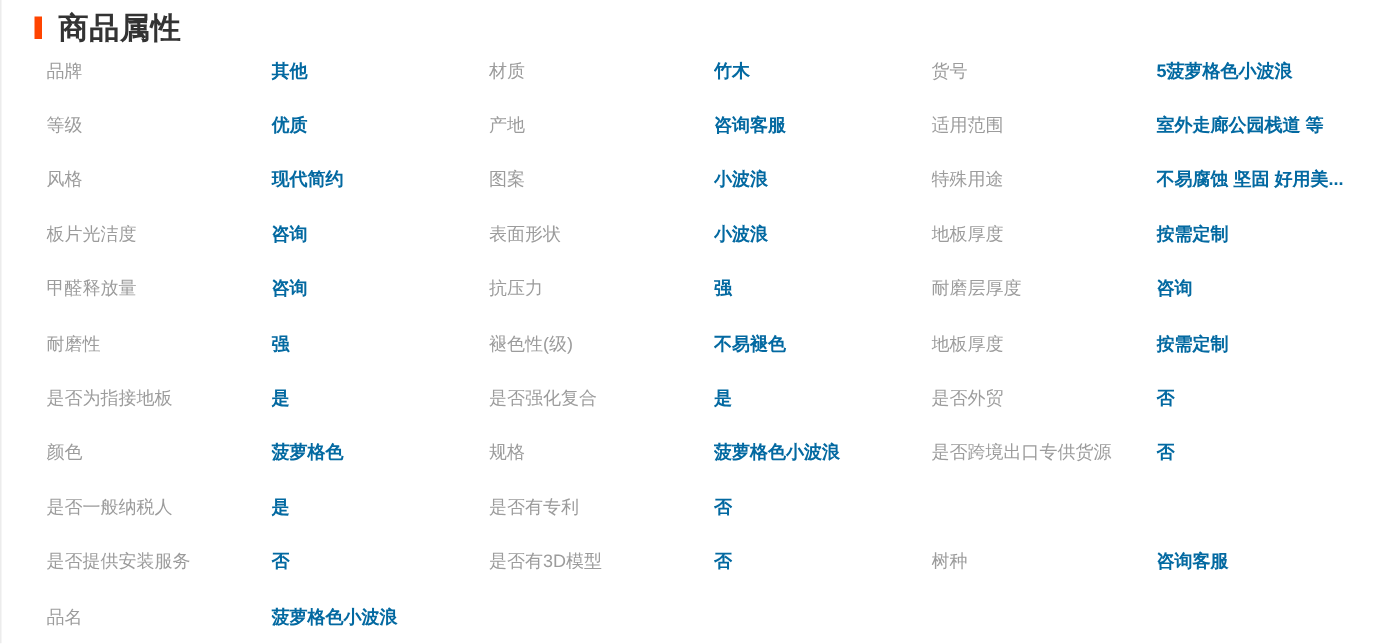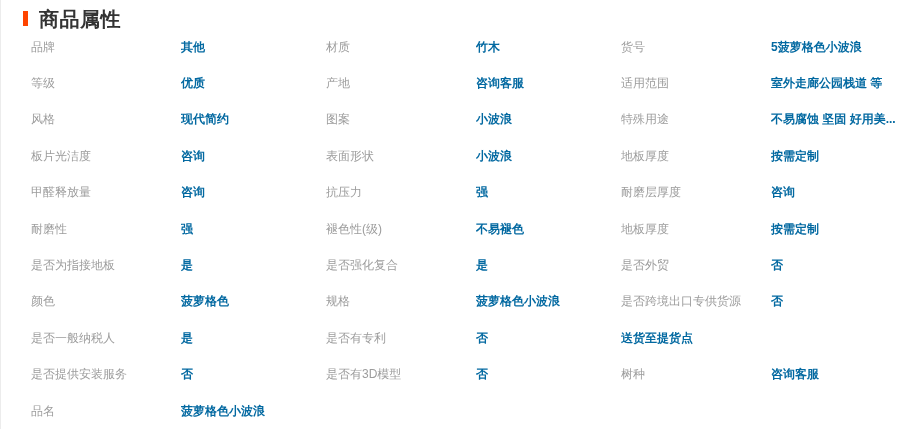--- a/index.html
+++ b/index.html
@@ -199,21 +199,20 @@
     <span class="label">是否一般纳税人</span>
     <span class="value">是</span>
   </div>
 
   <div class="cell">
     <span class="label">是否有专利</span>
     <span class="value">否</span>
   </div>
 
   <div class="cell">
-    <span class="value">送货至提货点</span>
   </div>
 
   <div class="cell">
     <span class="label">是否提供安装服务</span>
     <span class="value">否</span>
   </div>
 
   <div class="cell">
     <span class="label">是否有3D模型</span>
     <span class="value">否</span>

